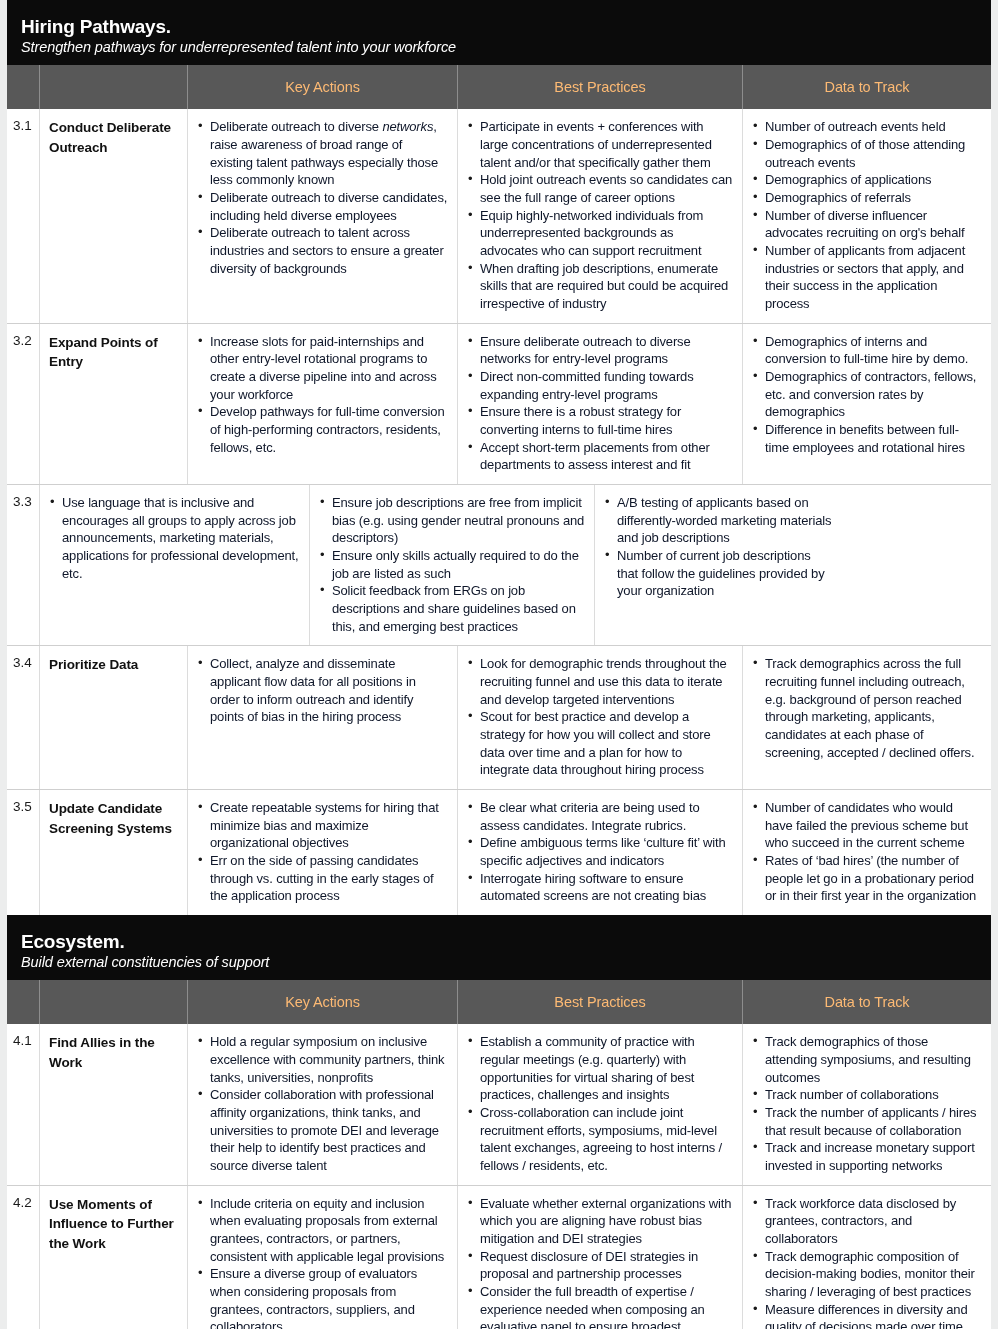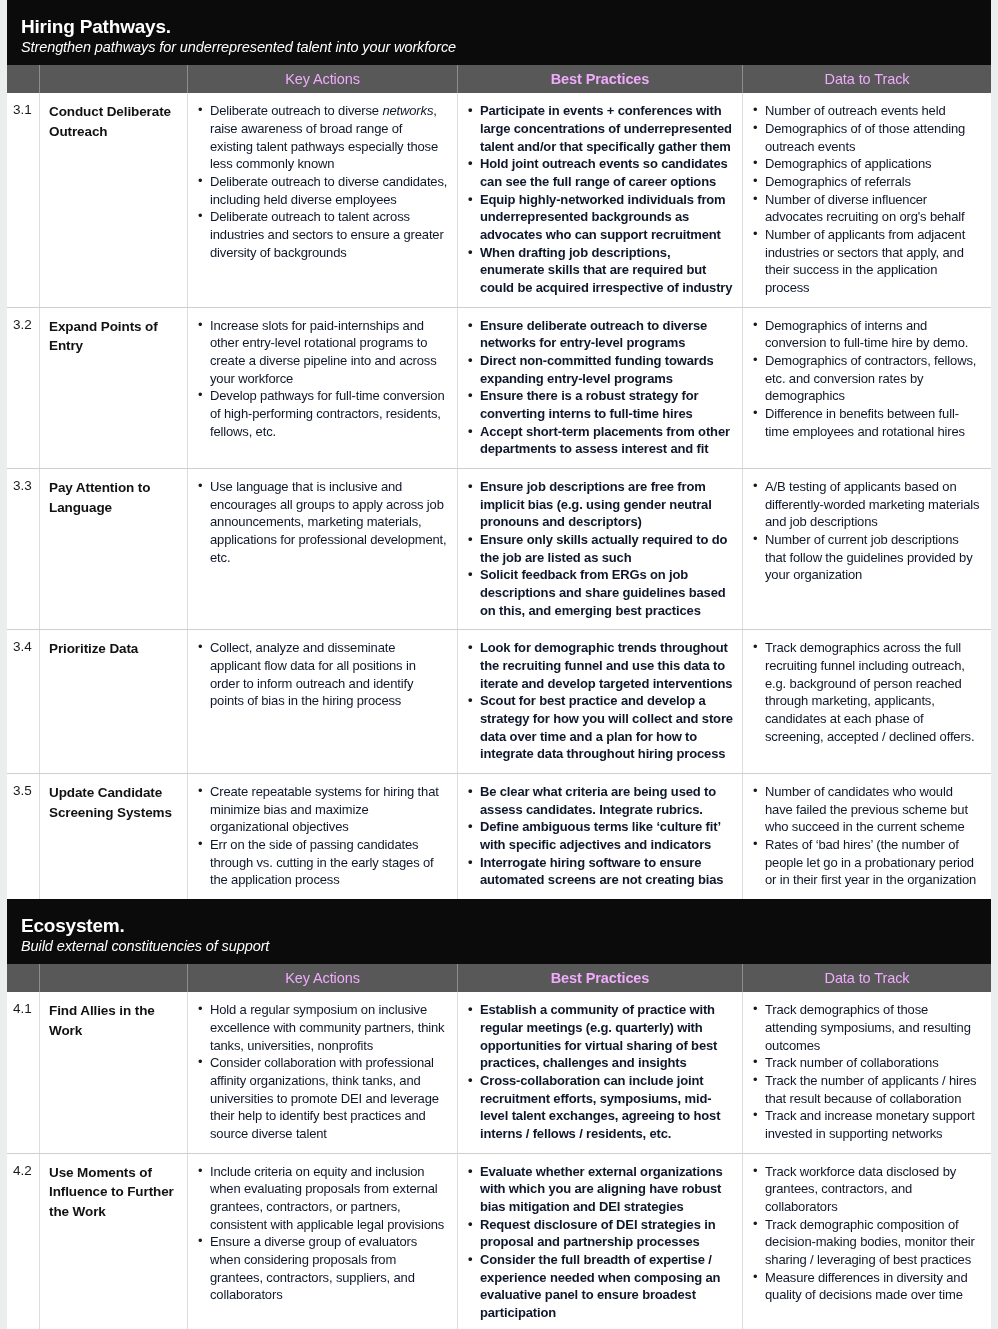--- a/index.html
+++ b/index.html
@@ -41,23 +41,23 @@
     font-style: italic;
     line-height: 1.2;
     margin: 0;
     letter-spacing: -0.1px;
   }
 
   
   .col-head-row {
     display: flex;
     background: #585858;
-    color: #f0abfc;
+    color: #fdba74;
     margin: 0 7px;
-    height: 28px;
+    height: 44px;
   }
   .col-head-cell {
     display: flex;
     align-items: center;
     justify-content: center;
     font-size: 14.5px;
     letter-spacing: -0.1px;
     box-sizing: border-box;
     border-right: 1px solid #8d8d8d;
     height: 100%;
@@ -82,21 +82,21 @@
     box-sizing: border-box;
     border-right: 1px solid #dcdcdc;
     padding: 9px 9px 10px 9px;
   }
   .cell:last-child { border-right: none; }
 
   
   .c-num   { width: 33px;  flex: 0 0 33px;  padding-left: 6px; padding-right: 4px; }
   .c-title { width: 148px; flex: 0 0 148px; }
   .c-key   { width: 270px; flex: 0 0 270px; }
-  .c-best  { width: 285px; flex: 0 0 285px; font-weight: bold; }
+  .c-best  { width: 285px; flex: 0 0 285px; }
   .c-data  { width: 248px; flex: 0 0 248px; border-right: none; }
 
   .num {
     font-size: 13.5px;
     color: #1a1a1a;
     line-height: 1.25;
   }
   .title {
     font-size: 13.5px;
     font-weight: bold;
@@ -205,23 +205,20 @@
               <li>Demographics of interns and conversion to full-time hire by demo.</li>
               <li>Demographics of contractors, fellows, etc. and conversion rates by demographics</li>
               <li>Difference in benefits between full-time employees and rotational hires</li>
             </ul>
           </div>
         </div>
         <div class="row">
           <div class="cell c-num">
             <div class="num">3.3</div>
           </div>
-          <div class="cell c-title">
-            <div class="title">Pay Attention to Language</div>
-          </div>
           <div class="cell c-key">
             <ul class="bullets">
               <li>Use language that is inclusive and encourages all groups to apply across job announcements, marketing materials, applications for professional development, etc.</li>
             </ul>
           </div>
           <div class="cell c-best">
             <ul class="bullets">
               <li>Ensure job descriptions are free from implicit bias (e.g. using gender neutral pronouns and descriptors)</li>
               <li>Ensure only skills actually required to do the job are listed as such</li>
               <li>Solicit feedback from ERGs on job descriptions and share guidelines based on this, and emerging best practices</li>

